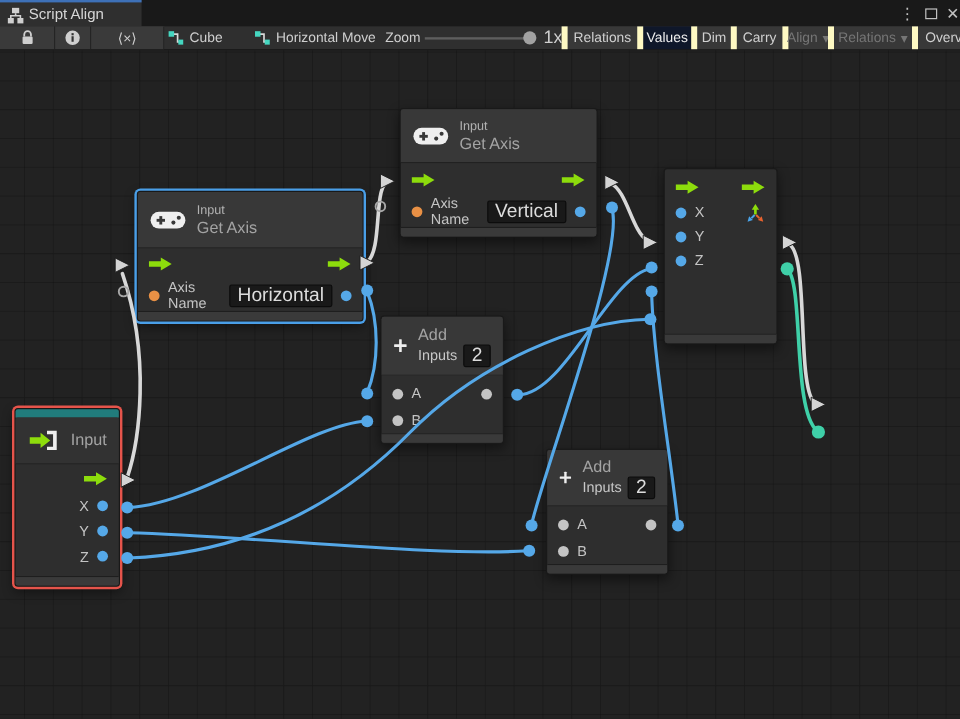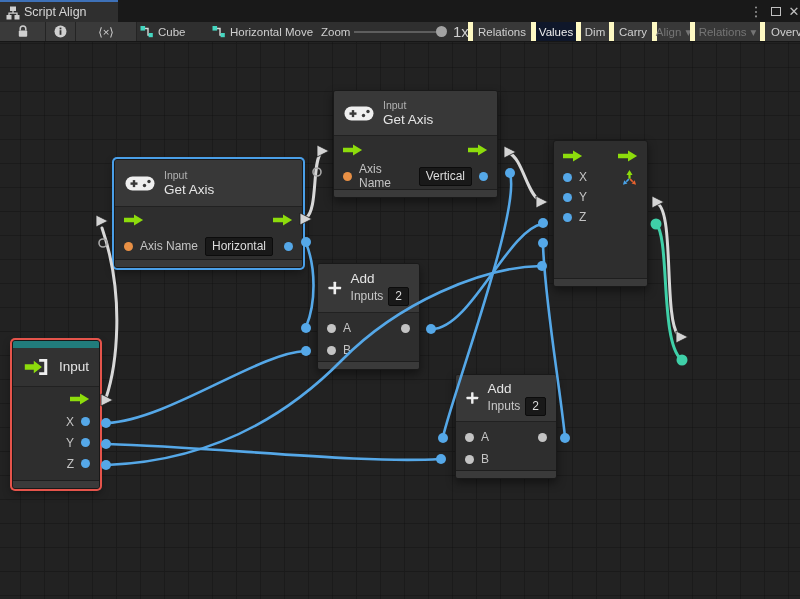--- a/index.html
+++ b/index.html
@@ -43,28 +43,28 @@
   
   .node { position:absolute; background:#2e2e2e; border:1px solid #191919; border-radius:3px;
     box-shadow:0 4px 10px rgba(0,0,0,.45); z-index:2; color:#c9c9c9; }
   .sel-blue { box-shadow:0 0 0 2px #4a9fe8, 0 4px 10px rgba(0,0,0,.45); }
   .sel-red  { box-shadow:0 0 0 2px #e5544b, 0 4px 10px rgba(0,0,0,.45); }
   .tealcap { height:7px; background:#217c7c; border-radius:2px 2px 0 0; }
   .nhead { background:#383838; border-bottom:1px solid #212121; display:flex; align-items:center;
     gap:9px; padding:0 10px; border-radius:2px 2px 0 0; }
   .nhead.dark { background:#323232; }
   .ncat   { font-size:10.5px; color:#b2b2b2; line-height:13px; }
-  .ntitle { font-size:13.5px; color:#e5e5e5; line-height:16px; }
+  .ntitle { font-size:13.5px; color:#a3a3a3; line-height:16px; }
   .nfoot { position:absolute; left:0; right:0; bottom:0; height:8px; background:#3a3a3a;
     border-top:1px solid #1e1e1e; border-radius:0 0 2px 2px; }
   .prow { display:flex; align-items:center; padding:0 9px; gap:7px; font-size:12px; color:#c4c4c4; }
   .dot { width:9px; height:9px; border-radius:50%; flex:0 0 auto; }
   .dot.blue { background:#55a8e8; } .dot.orange { background:#e89045; } .dot.gray { background:#c4c4c4; }
   .vfield { background:#191919; border:1px solid #0c0c0c; border-radius:2px; color:#dcdcdc;
-    font-size:12px; padding:1px 6px; line-height:15px; }
+    font-size:16px; padding:1px 6px; line-height:15px; }
   .mla { margin-left:auto; }
   .garrow { flex:0 0 auto; display:block; }
 
   svg.wires { position:absolute; left:0; top:0; width:800px; height:599px; z-index:3; pointer-events:none; }
 </style>
 </head>
 <body>
 
 <div class="stage">
 

